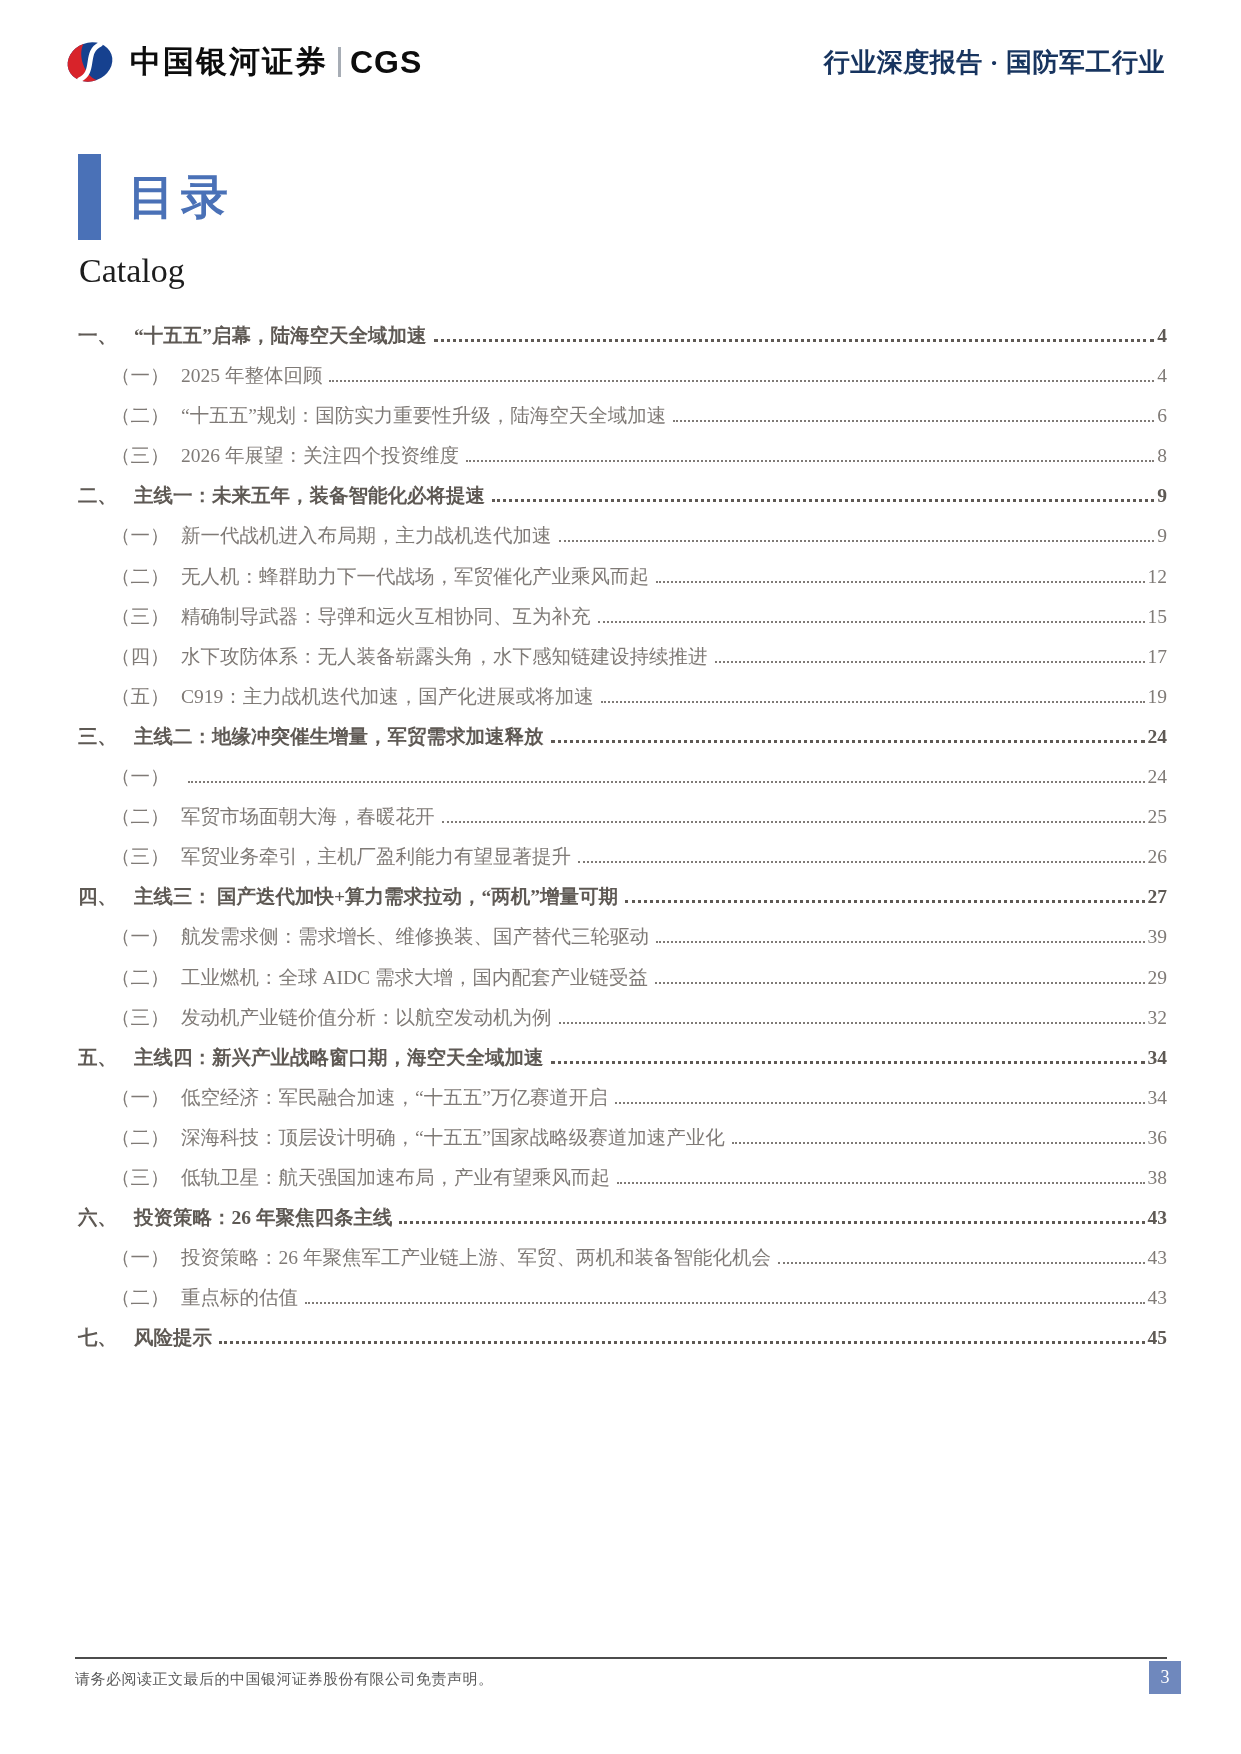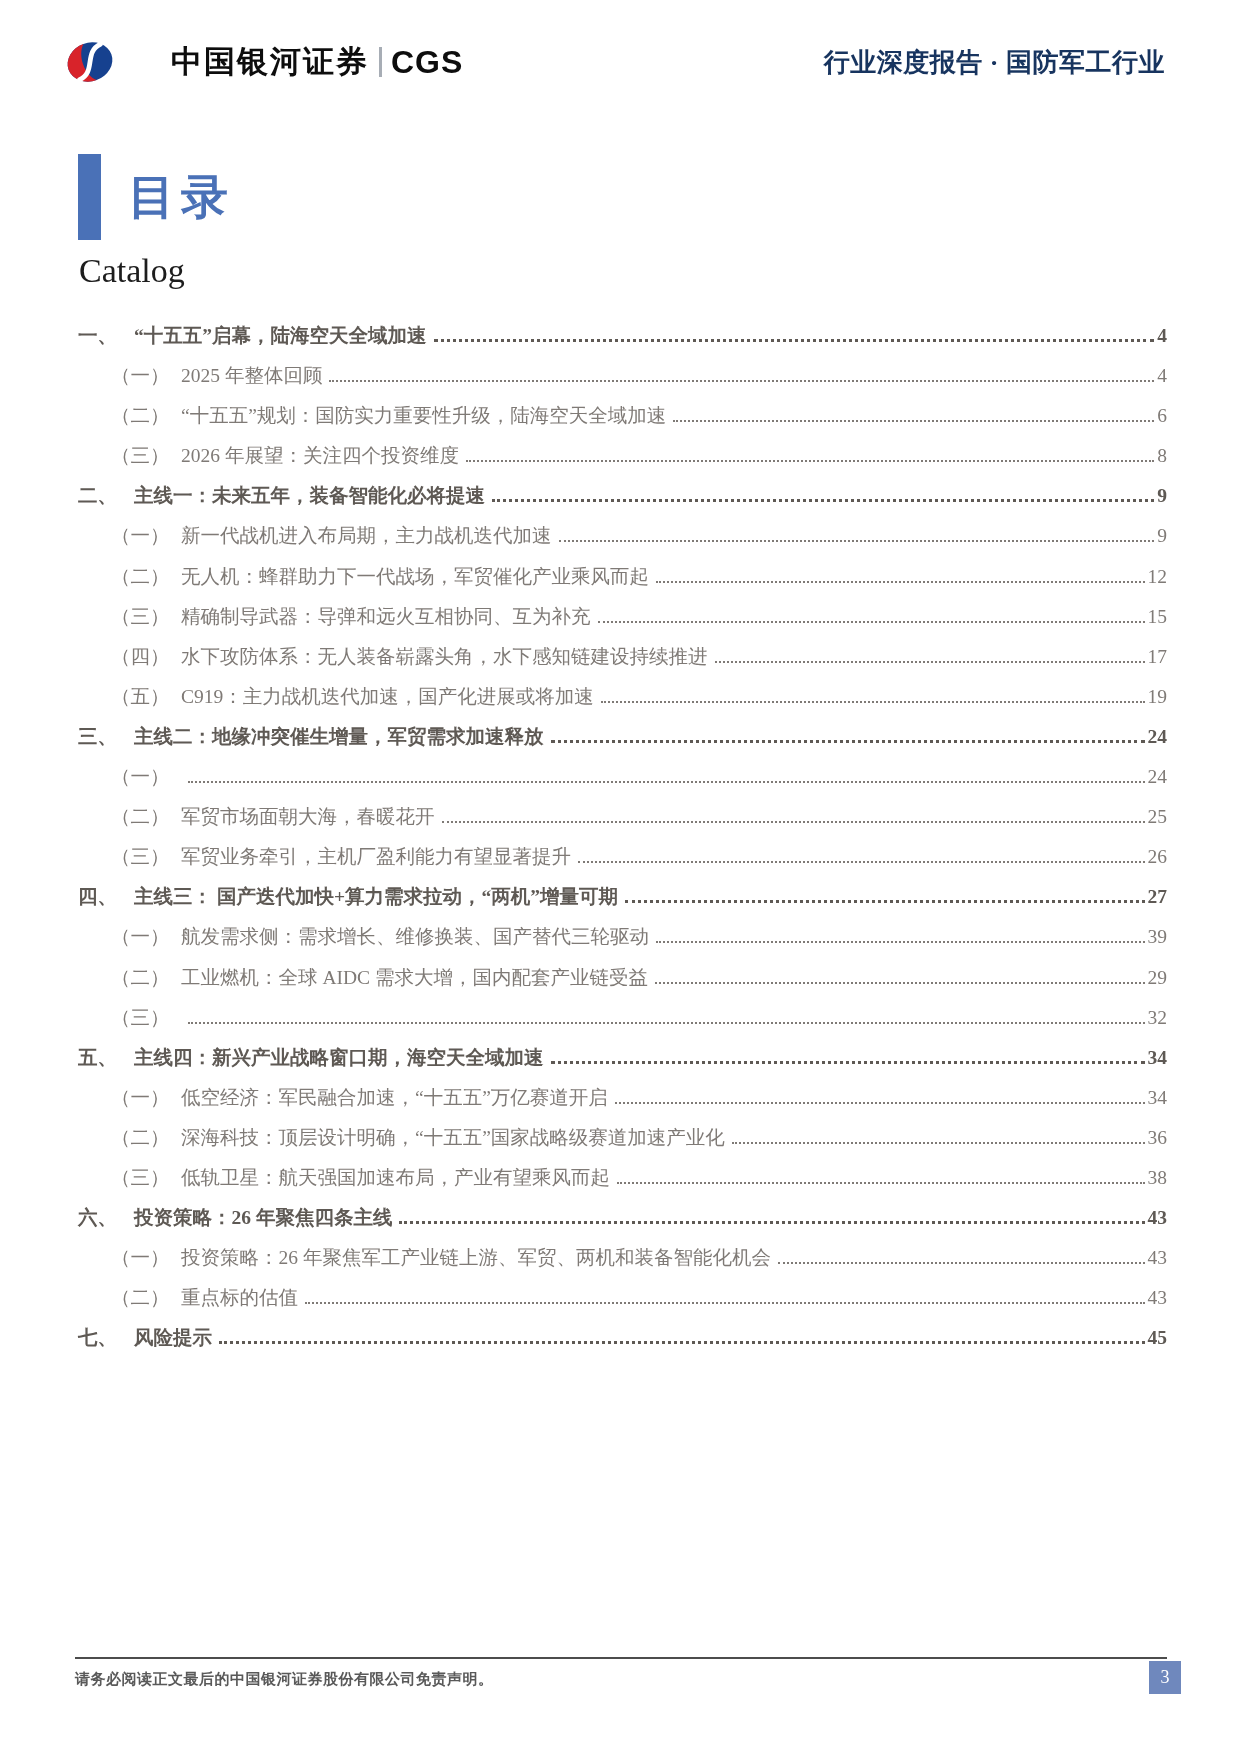--- a/index.html
+++ b/index.html
@@ -22,21 +22,21 @@
 
   
   .header{
     display:flex;justify-content:space-between;align-items:center;
     padding:34px 76px 0 62px;
   }
   .logo{display:flex;align-items:center;}
   .logo svg{display:block;margin-right:12px;}
   .logo-cn{
     font-family:"Liberation Sans","DejaVu Sans",sans-serif;
-    font-weight:bold;font-size:31px;color:#0d0d0d;letter-spacing:2px;margin-left:41px;
+    font-weight:bold;font-size:31px;color:#0d0d0d;letter-spacing:2px;
   }
   .logo-sep{width:3px;height:30px;background:#a7adb5;margin:0 9px 0 10px;}
   .logo-en{
     font-family:"Liberation Sans","DejaVu Sans",sans-serif;
     font-weight:bold;font-size:32px;color:#0d0d0d;letter-spacing:1px;
   }
   .header-right{
     font-size:26px;font-weight:bold;color:var(--header-navy);
     letter-spacing:0.5px;
   }
@@ -73,21 +73,21 @@
   .toc-row.level1 .dots{border-bottom-width:3.3px;}
   .toc-row .pg{flex:none;}
 
   
   .footer{
     position:absolute;left:75px;width:1092px;top:1657px;
     border-top:2px solid #4c4c4c;
   }
   .footer-text{
     font-family:"Liberation Sans","DejaVu Sans",sans-serif;
-    font-size:15px;color:#595959;margin-top:11px;letter-spacing:0.5px;font-weight:bold;
+    font-size:15px;color:#595959;margin-top:11px;letter-spacing:0.5px;
   }
   .page-badge{
     position:absolute;right:-14px;top:2px;
     width:32px;height:33px;background:var(--badge-blue);
     color:#ffffff;font-size:18px;
     display:flex;align-items:center;justify-content:center;
   }
 </style>
 </head>
 <body>
@@ -217,20 +217,21 @@
         <span class="pg">39</span>
       </div>
       <div class="toc-row level2">
         <span class="num">（二）</span>
         <span class="ttl">工业燃机：全球 AIDC 需求大增，国内配套产业链受益</span>
         <span class="dots"></span>
         <span class="pg">29</span>
       </div>
       <div class="toc-row level2">
         <span class="num">（三）</span>
+        <span class="ttl">发动机产业链价值分析：以航空发动机为例</span>
         <span class="dots"></span>
         <span class="pg">32</span>
       </div>
       <div class="toc-row level1">
         <span class="num">五、</span>
         <span class="ttl">主线四：新兴产业战略窗口期，海空天全域加速</span>
         <span class="dots"></span>
         <span class="pg">34</span>
       </div>
       <div class="toc-row level2">

